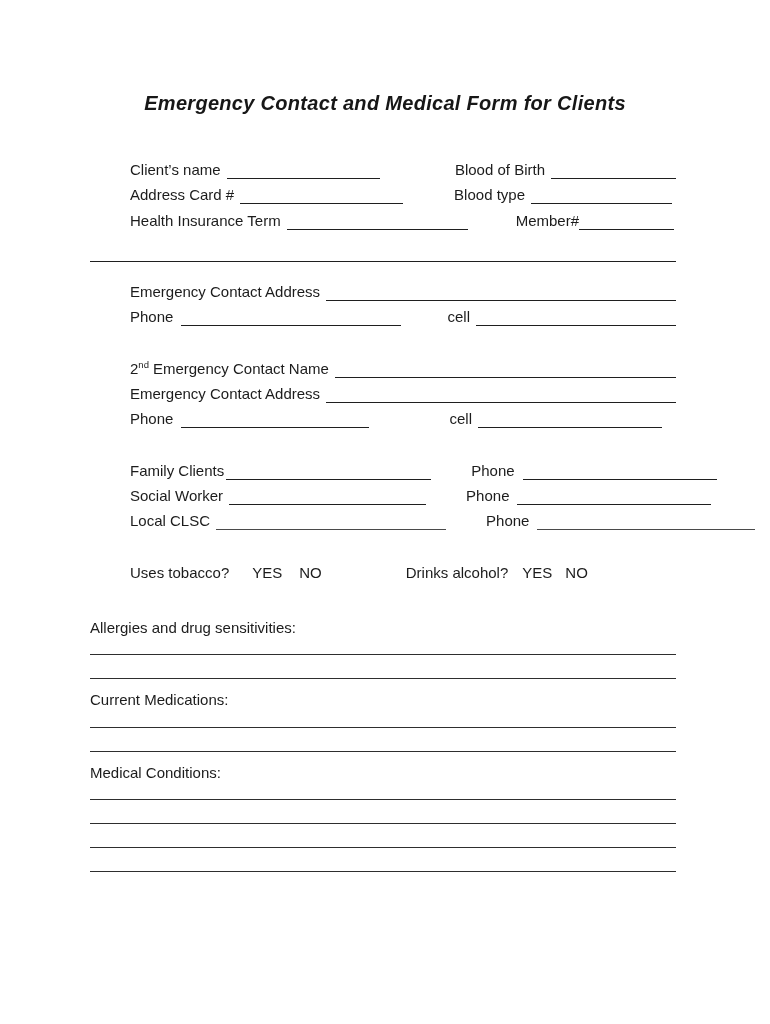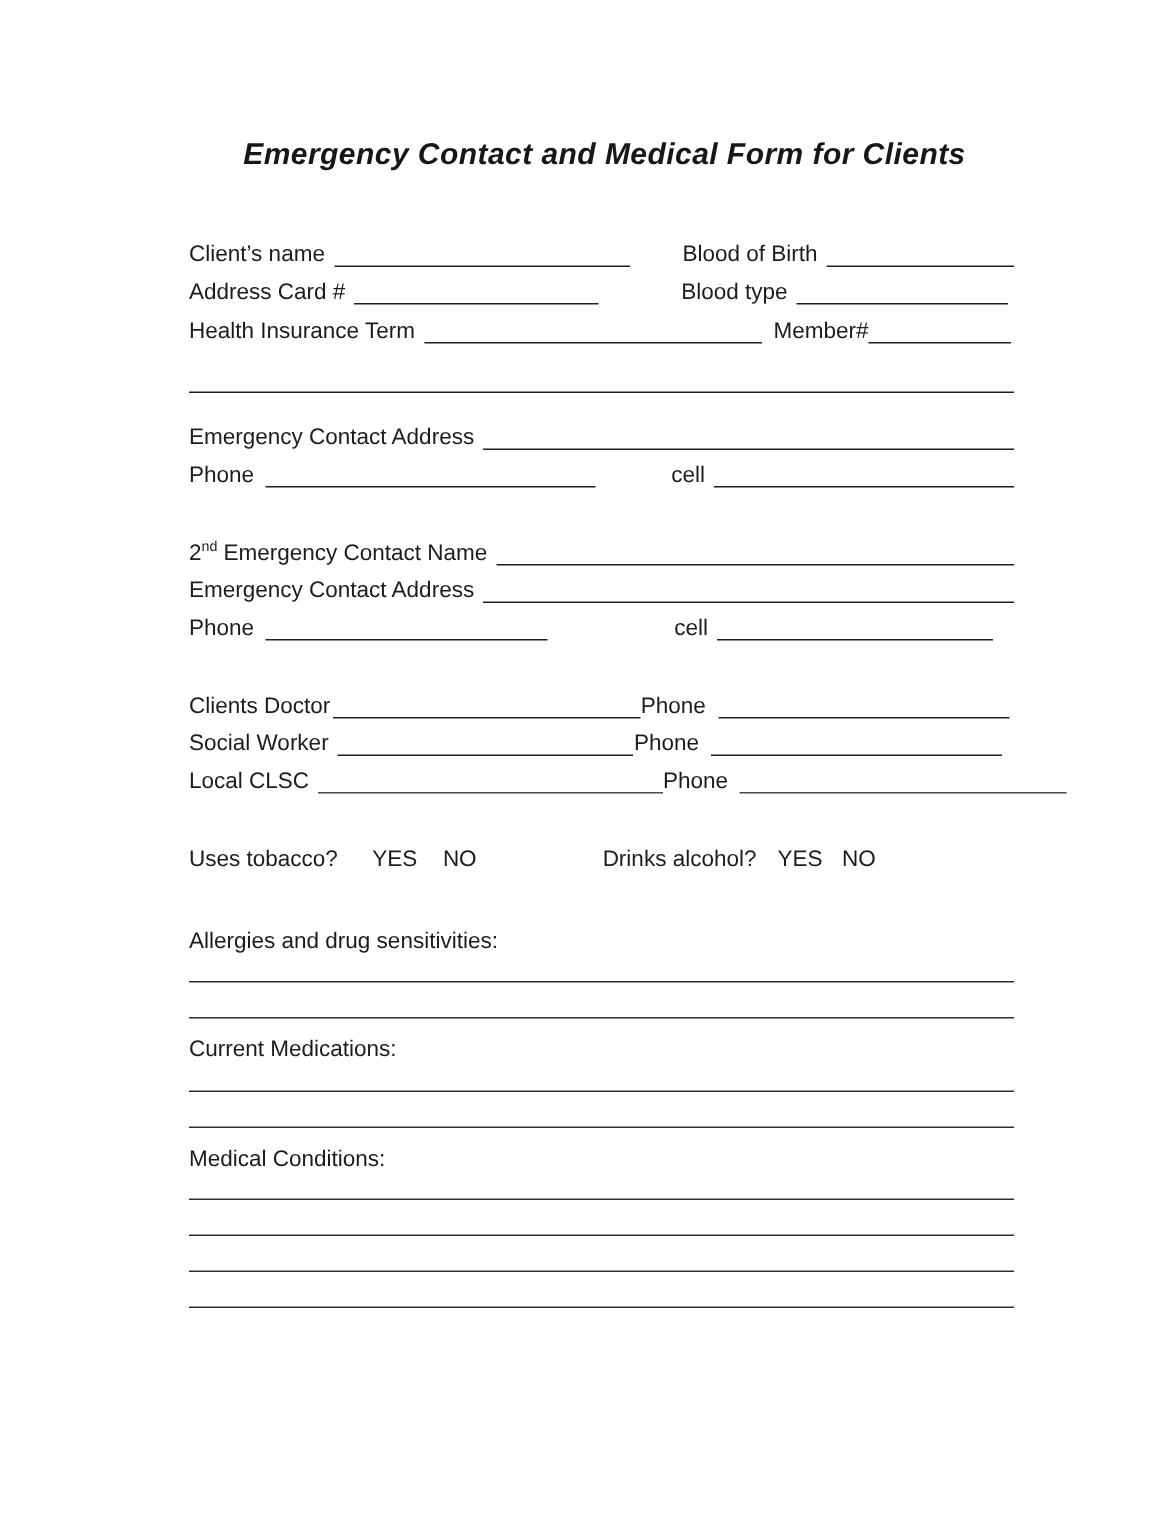--- a/index.html
+++ b/index.html
@@ -1,31 +1,31 @@
 <!DOCTYPE html>
 <html><head>
 <meta charset="utf-8">
 <style>
   html,body { margin:0; padding:0; background:#ffffff; }
   .page {
     width:770px; height:876px; background:#ffffff; overflow:hidden;
     font-family:"Liberation Sans", sans-serif; font-size:15px; color:#1c1c1c;
-    box-sizing:border-box; position:relative;padding-left:36px;
+    box-sizing:border-box; position:relative;
   }
   .title {
     margin:0; padding-top:90px; height:26px; line-height:26px;
     text-align:center; font-size:20px; font-weight:bold; font-style:italic;
     color:#171717; letter-spacing:0.3px;
   }
   .content { margin-left:90px; margin-right:94px; } 
   .sec { margin-top:26px; }
   .sec.first { margin-top:45px; }
   .sec.tight { margin-top:20px; }
   .row { display:flex; align-items:baseline; height:25.4px; }
-  .lbl { flex:0 0 auto; white-space:pre; }
+  .lbl { flex:0 0 auto; white-space:pre;margin-left:40px; }
   .blank {
     height:0; position:relative; top:4px; flex:0 0 auto;
     border-bottom:1.6px solid #1f1f1f;
   }
   .blank.grow { flex:1 1 auto; }
   .blank.thin { border-bottom:1px solid #4a4a4a; }
   .sp { flex:0 0 auto; height:0; }
   .sp.grow { flex:1 1 auto; }
   sup { font-size:9.5px; }
   .label-row { height:25.4px; line-height:25.4px; }
@@ -97,21 +97,21 @@
         <span class="lbl">Phone</span>
         <span class="blank" style="width:188px; margin-left:8px;"></span>
         <span class="sp grow"></span>
         <span class="lbl">cell</span>
         <span class="blank" style="width:184px; margin-left:6px; margin-right:14px;"></span>
       </div>
     </div>
 
     <div class="sec">
       <div class="row">
-        <span class="lbl">Clients Doctor</span>
+        <span class="lbl">Family Clients</span>
         <span class="blank" style="width:205px; margin-left:2px;"></span>
         <span class="sp grow"></span>
         <span class="lbl">Phone</span>
         <span class="blank" style="width:194px; margin-left:8px; margin-right:8px;"></span>
       </div>
       <div class="row">
         <span class="lbl">Social Worker</span>
         <span class="blank" style="width:197px; margin-left:6px;"></span>
         <span class="sp grow"></span>
         <span class="lbl">Phone</span>

